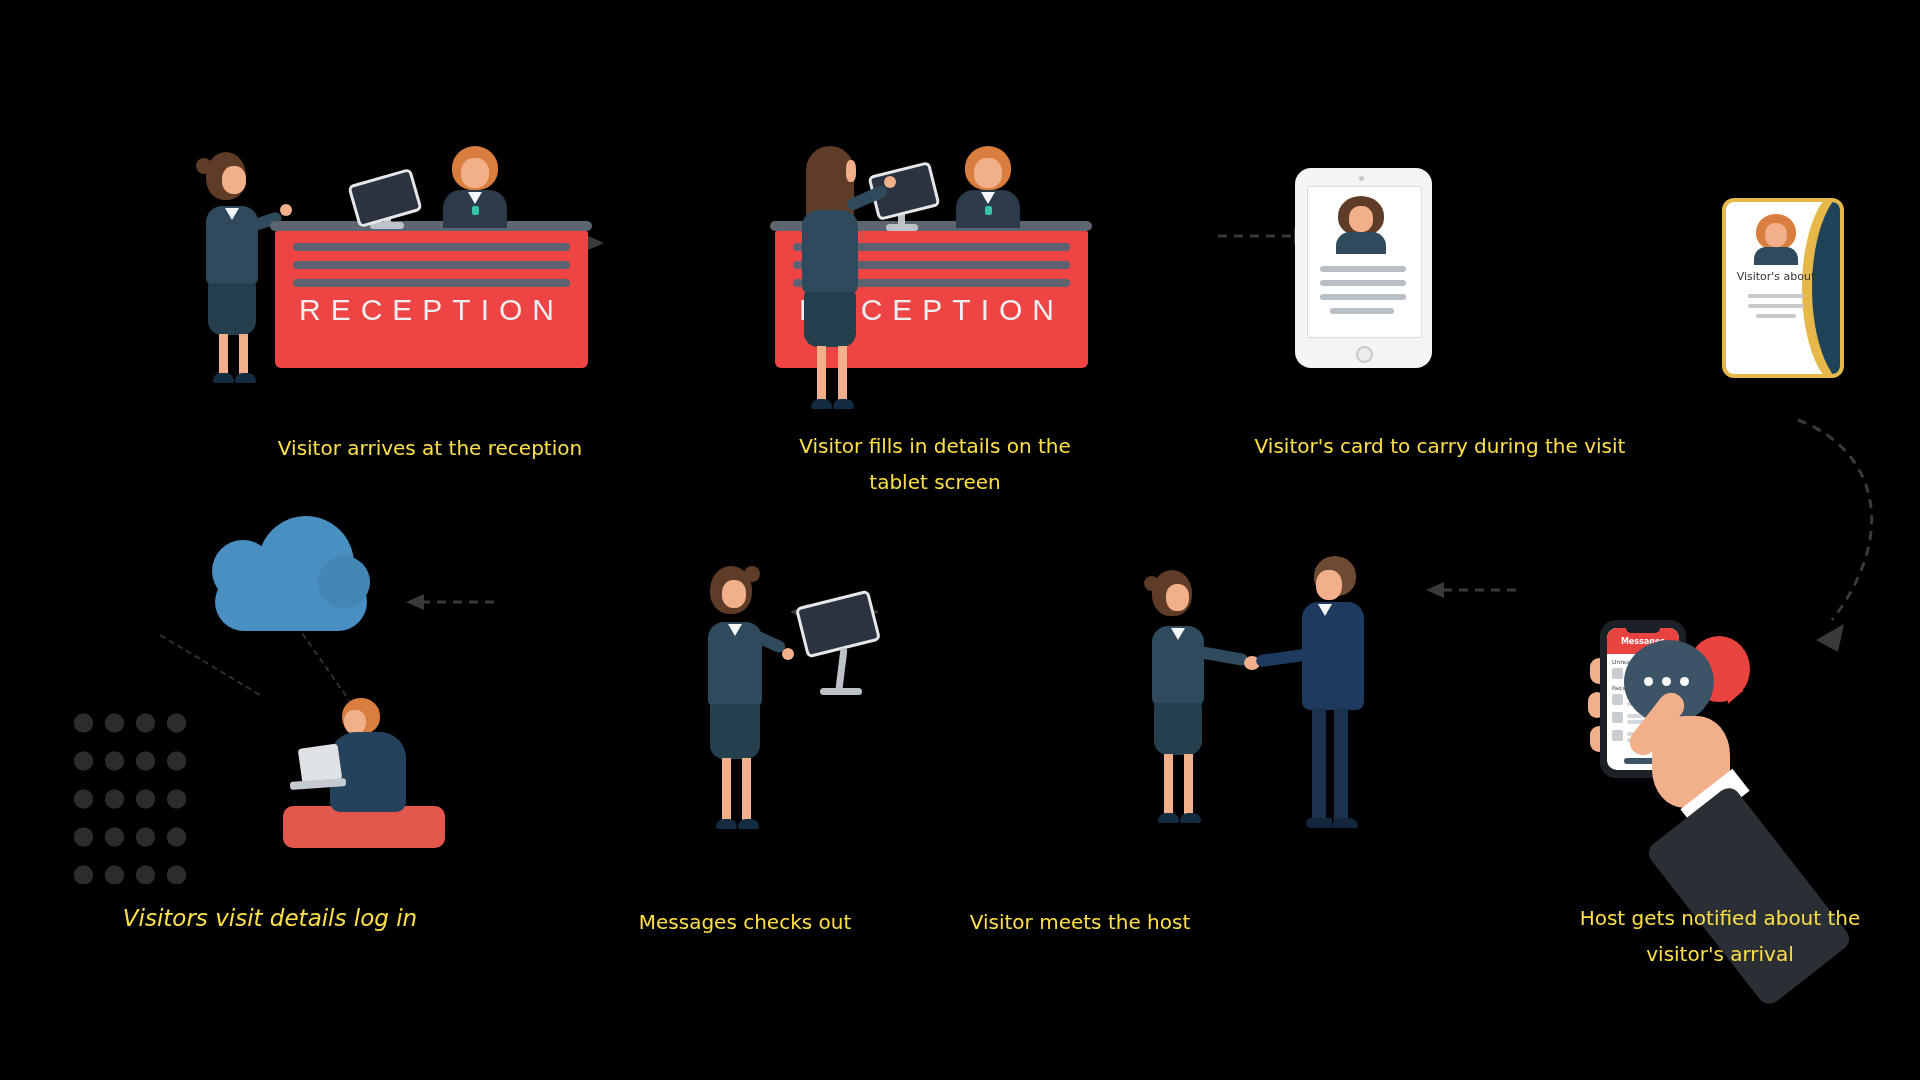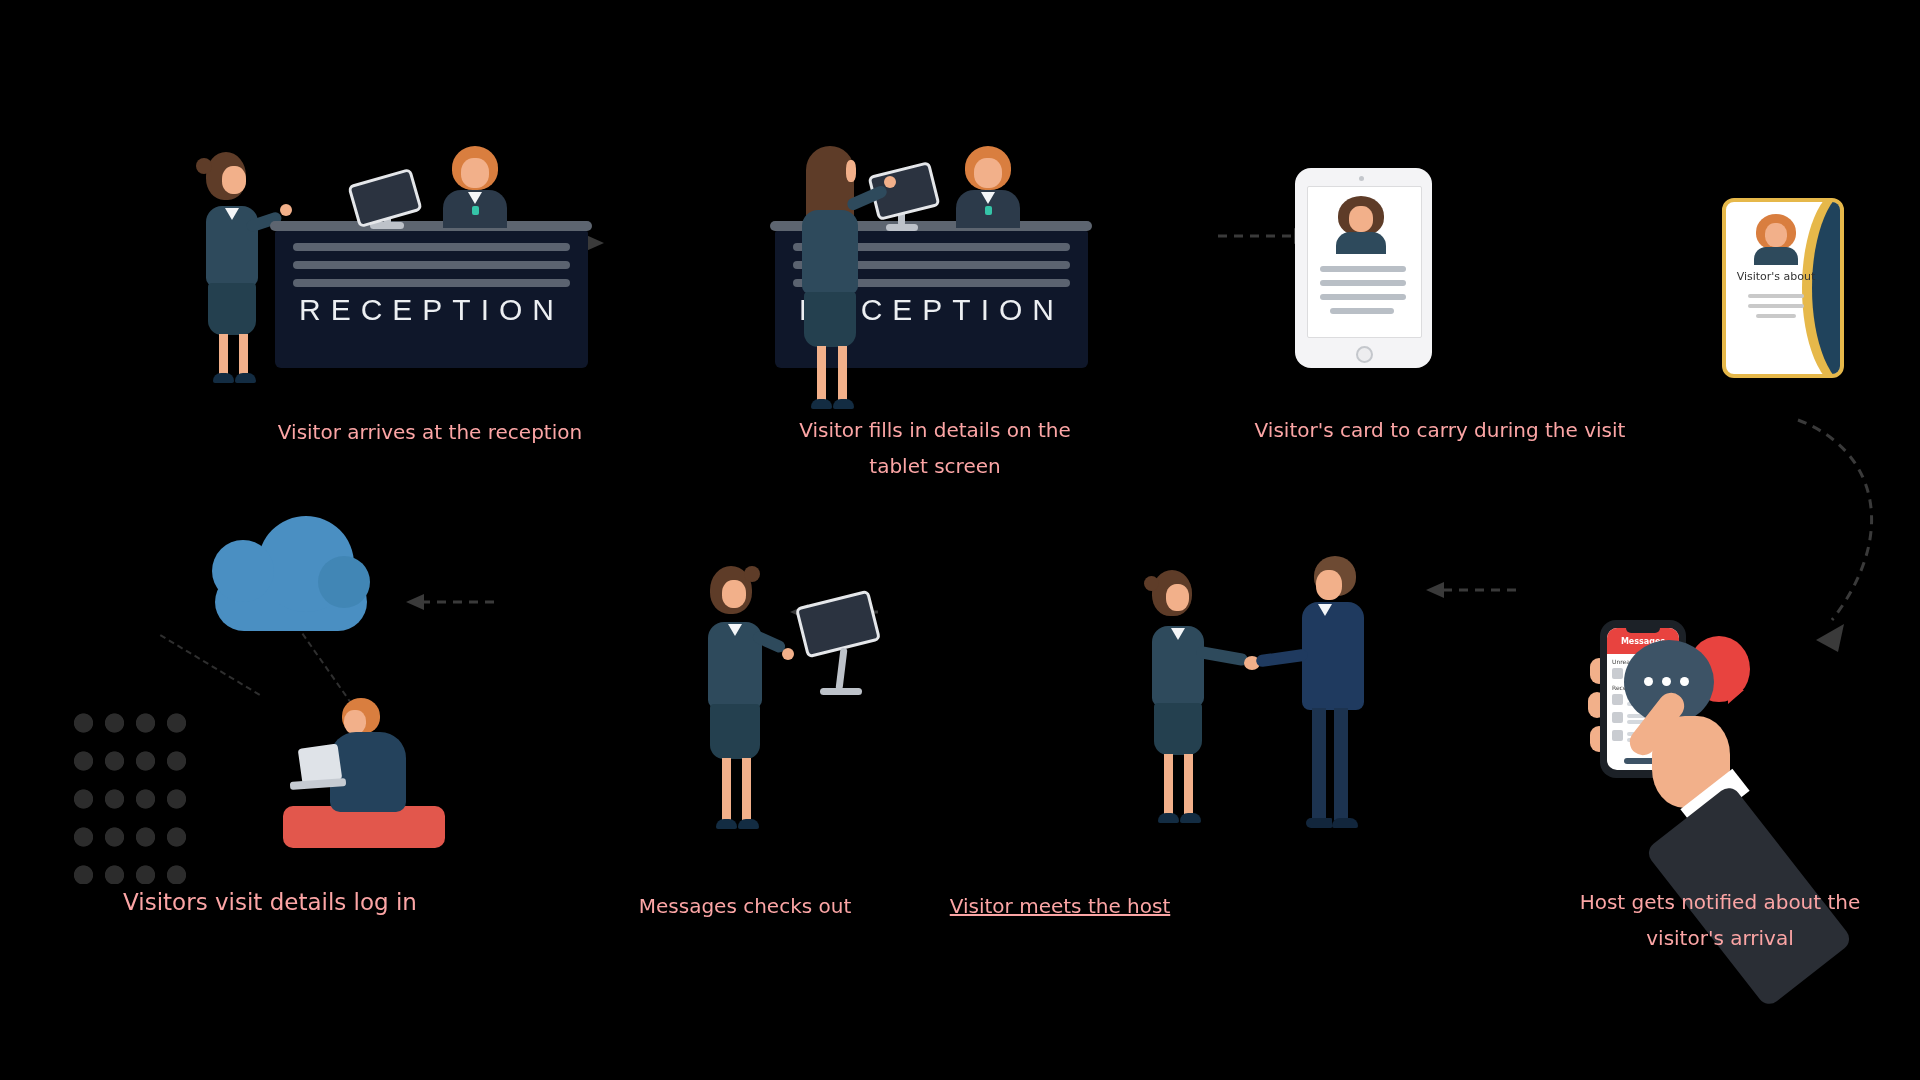--- a/index.html
+++ b/index.html
@@ -1,24 +1,24 @@
 <!DOCTYPE html>
 <html><head>
 <meta charset="utf-8">
 <style>
   html,body{margin:0;padding:0;background:#000;}
   .stage{position:relative;width:1920px;height:1080px;background:#000;overflow:hidden;
          font-family:"DejaVu Sans",sans-serif;}
   .abs{position:absolute;}
   
-  .cap{position:absolute;color:#fca5a5;text-align:center;font-size:20px;line-height:1.8;}
-  .cap.big{font-size:23px;line-height:2.1;}
+  .cap{position:absolute;color:#fde047;text-align:center;font-size:20px;line-height:1.8;margin-top:16px;}
+  .cap.big{font-size:23px;line-height:2.1;font-style:italic;}
   
   .desk-top{position:absolute;height:10px;background:#5d6570;border-radius:5px;}
-  .desk-front{position:absolute;background:#0f172a;border-radius:2px 2px 6px 6px;}
+  .desk-front{position:absolute;background:#ef4444;border-radius:2px 2px 6px 6px;}
   .desk-stripe{position:absolute;left:18px;right:18px;height:8px;background:#5b6370;border-radius:4px;}
   .desk-sign{position:absolute;left:0;right:0;text-align:center;color:#eceff2;
              font-size:30px;letter-spacing:10px;font-family:"Liberation Sans",sans-serif;}
   
   .hair{position:absolute;background:#5e3c28;border-radius:50% 50% 45% 45%;}
   .hair.orange{background:#d97e3f;}
   .hair.brown{background:#6d4a33;}
   .face{position:absolute;background:#f2b08a;border-radius:45%;}
   .suit{position:absolute;background:#2e4a5c;border-radius:16px 16px 8px 8px;}
   .suit.navy{background:#1f3a5f;}
@@ -260,21 +260,21 @@
       <div class="face" style="left:1316px;top:570px;width:26px;height:30px;"></div>
       <div class="suit navy" style="left:1302px;top:602px;width:62px;height:108px;"></div>
       <div class="shirt" style="left:1318px;top:604px;"></div>
       <div class="arm" style="left:1256px;top:652px;width:52px;background:#1f3a5f;transform:rotate(-8deg);"></div>
       <div class="pant" style="left:1312px;top:708px;height:112px;"></div>
       <div class="pant" style="left:1334px;top:708px;height:112px;"></div>
       <div class="shoe" style="left:1306px;top:818px;width:26px;background:#12263c;border-radius:8px 2px 2px 8px;"></div>
       <div class="shoe" style="left:1332px;top:818px;width:26px;background:#12263c;"></div>
     </div>
   </div>
-  <div class="cap" style="left:880px;top:888px;width:360px;text-decoration:underline;">
+  <div class="cap" style="left:900px;top:888px;width:360px;">
     <div>Visitor meets the host</div>
   </div>
 
   <div class="abs">
 
     <div class="abs" style="left:1590px;top:658px;width:18px;height:26px;background:#f2b08a;border-radius:10px;"></div>
     <div class="abs" style="left:1588px;top:692px;width:18px;height:26px;background:#f2b08a;border-radius:10px;"></div>
     <div class="abs" style="left:1590px;top:726px;width:18px;height:26px;background:#f2b08a;border-radius:10px;"></div>
 
     <div class="abs" style="left:1600px;top:620px;width:86px;height:158px;background:#1c2127;border-radius:16px;">

